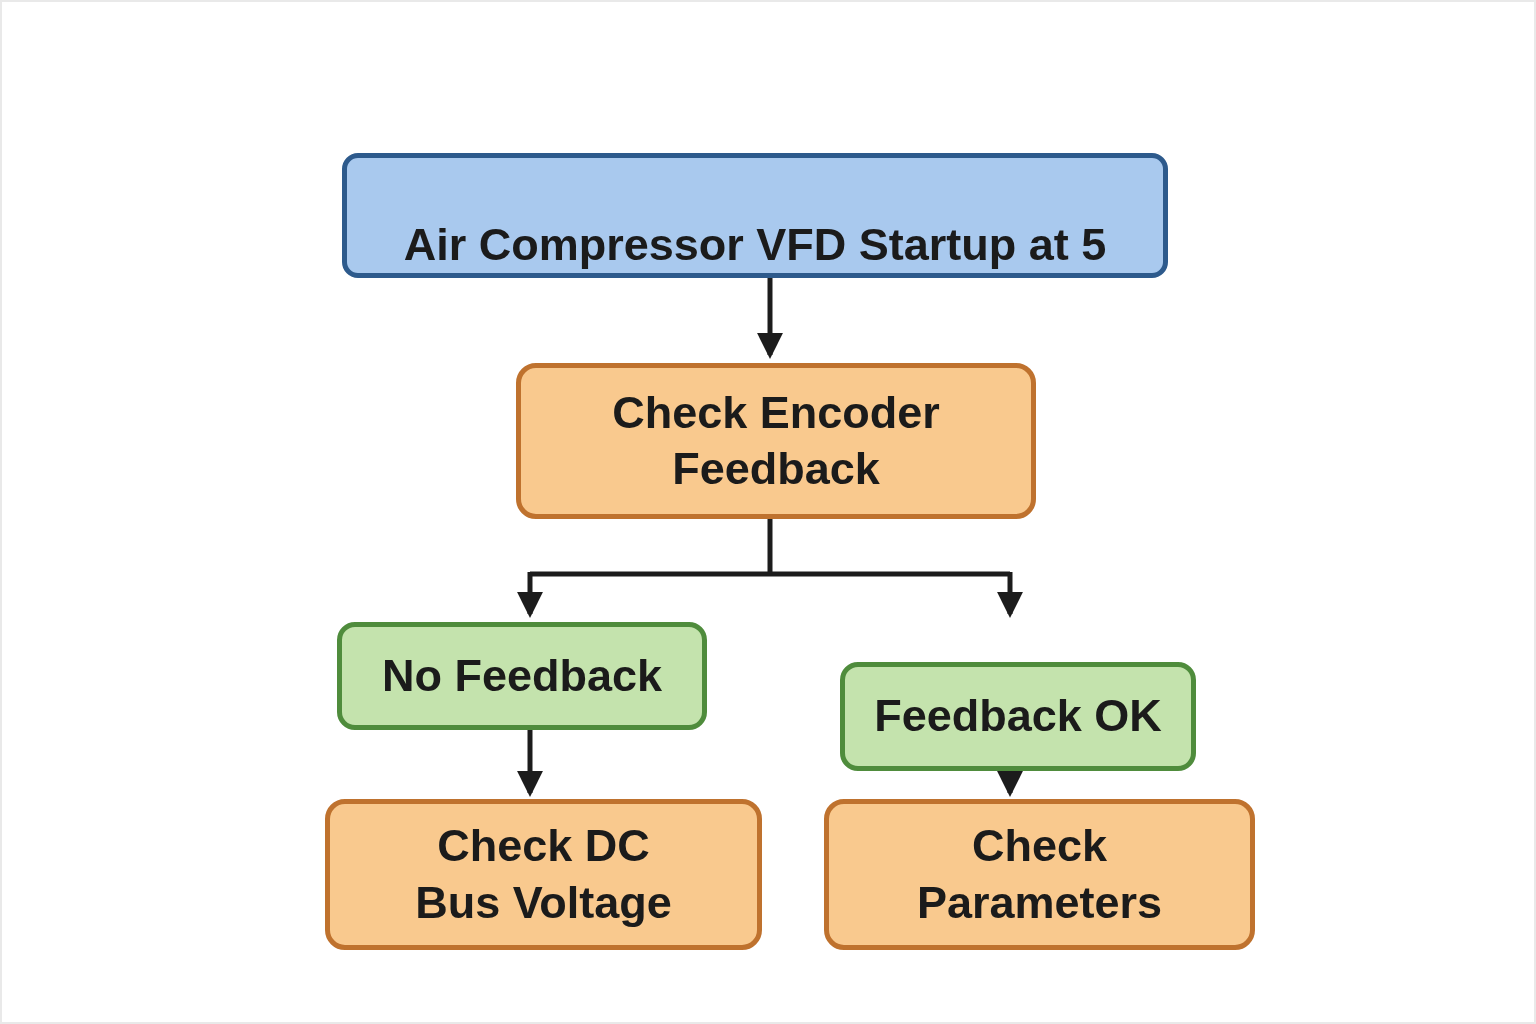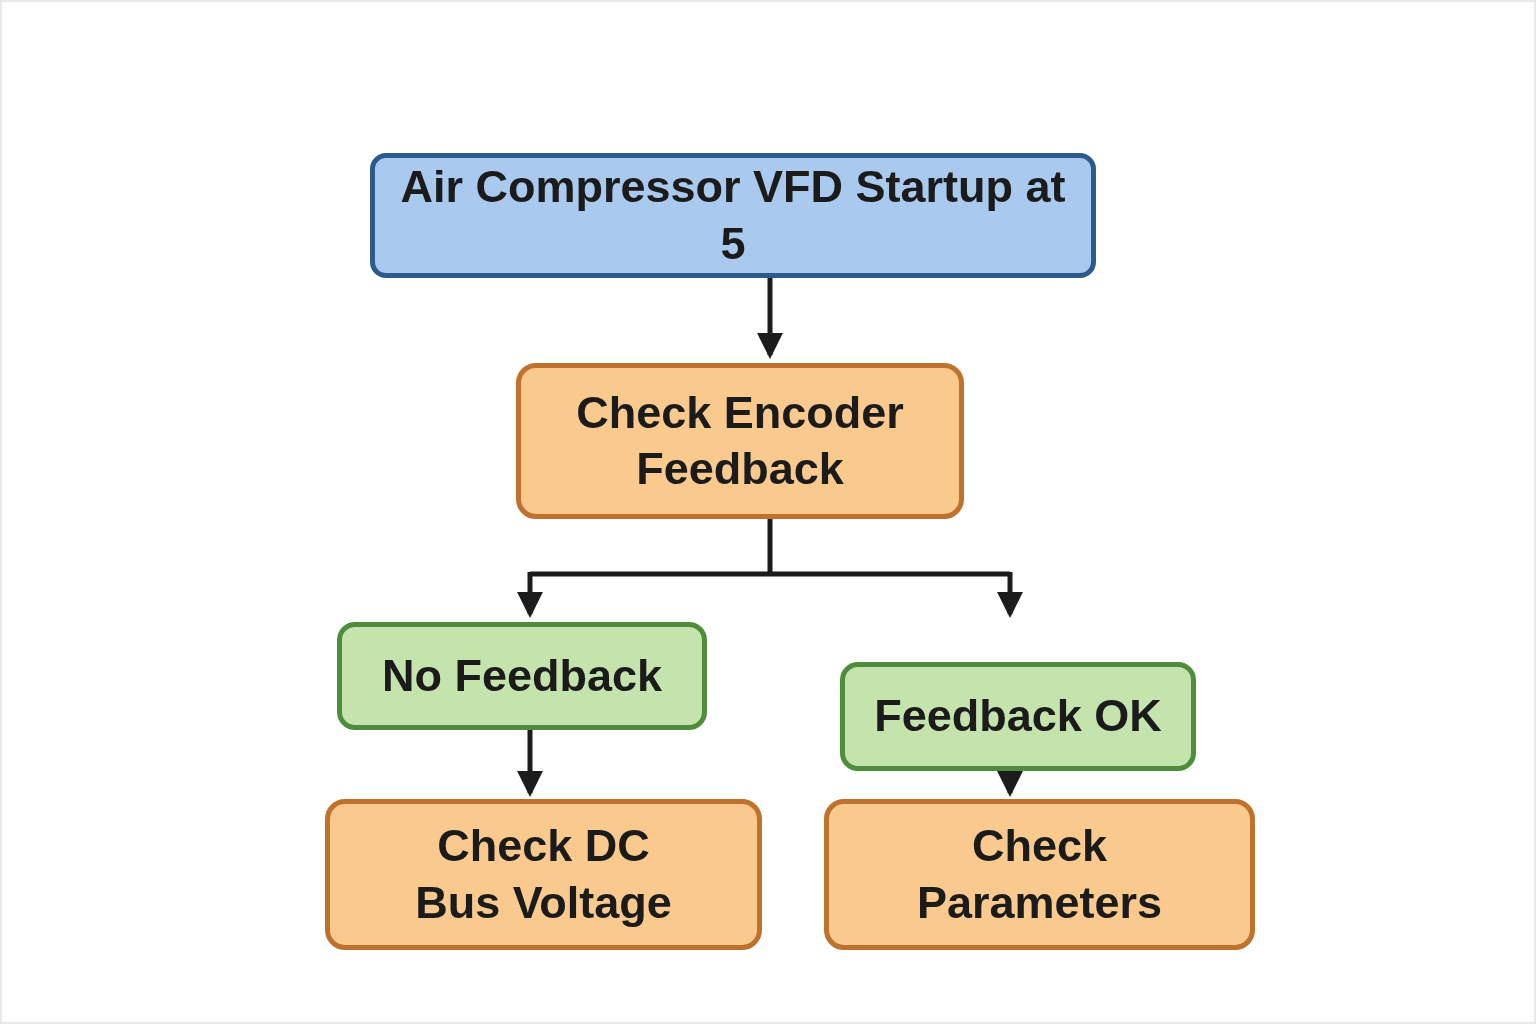--- a/index.html
+++ b/index.html
@@ -86,25 +86,25 @@
 
     <path d="M528 570 V612" marker-end="url(#arrowhead)"></path>
 
     <path d="M1008 570 V612" marker-end="url(#arrowhead)"></path>
 
     <path d="M528 726 V791" marker-end="url(#arrowhead)"></path>
 
     <path d="M1008 726 V791" marker-end="url(#arrowhead)"></path>
   </svg>
 
-  <div class="node start" style="left:368px; top:151px; width:726px; height:125px;">
+  <div class="node start" style="left:340px; top:151px; width:826px; height:125px;align-items:flex-end;">
     <span class="node-label">Air Compressor VFD Startup at 5</span>
   </div>
 
-  <div class="node process" style="left:514px; top:361px; width:448px; height:156px;">
+  <div class="node process" style="left:514px; top:361px; width:520px; height:156px;">
     <span class="node-label">Check Encoder
 Feedback</span>
   </div>
 
   <div class="node branch" style="left:335px; top:620px; width:370px; height:108px;">
     <span class="node-label">No Feedback</span>
   </div>
 
   <div class="node branch" style="left:838px; top:620px; width:356px; height:109px;margin-top:40px;">
     <span class="node-label">Feedback OK</span>

